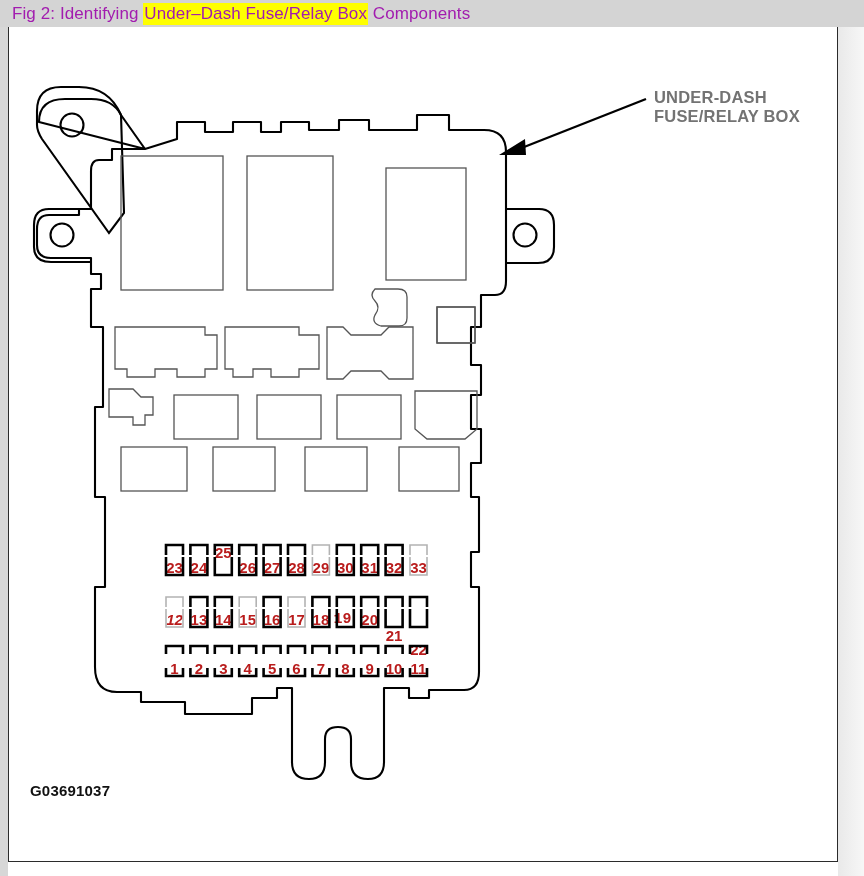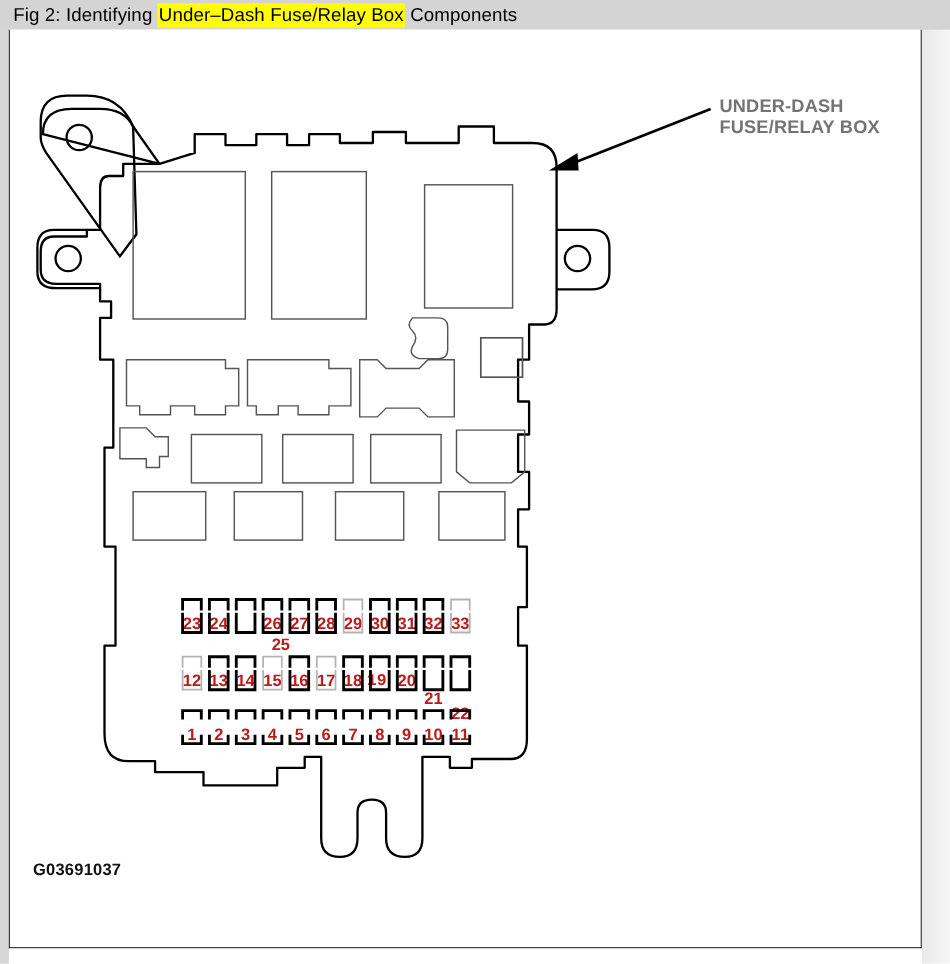--- a/index.html
+++ b/index.html
@@ -9,21 +9,21 @@
     background:#ffffff;
     font-family:"Liberation Sans",sans-serif;
     overflow:hidden;
   }
   
   #page{position:relative;width:864px;height:876px;
         background:linear-gradient(to right,#d7d7d7 0px,#d7d7d7 8px,#ffffff 8px,#ffffff 838px,#e9e9e9 838px,#f7f7f7 864px);}
   #titlebar{position:absolute;left:0;top:0;width:864px;height:27px;
             background:#d4d4d4;}
   #title-text{position:absolute;left:12px;top:4px;
-              font-size:17px;color:#000000;white-space:nowrap;
+              font-size:17px;color:#a21caf;white-space:nowrap;
               letter-spacing:.1px;}
   #title-text .hl{background:#ffff00;padding:1px 1px 2px 1px;}
   #content{position:absolute;left:8px;top:27px;width:830px;height:835px;
            background:#ffffff;border:1px solid #2b2b2b;border-top:none;
            box-sizing:border-box;}
   #art{position:absolute;left:0;top:0;width:830px;height:835px;}
   svg{display:block;}
   
   .callout{position:absolute;font-weight:bold;font-size:16.5px;
            color:#737373;line-height:19px;letter-spacing:.2px;
@@ -238,30 +238,30 @@
 
       <g>
         <line x1="637" y1="72" x2="510" y2="122" stroke="#000" stroke-width="2.4"></line>
         <polygon points="490,128 516,112 517,128" fill="#000"></polygon>
       </g>
     </svg>
 
     <div id="fuse-layer">
         <div class="fuse-num" style="left: 154px; top: 533px; width: 23px;">23</div>
         <div class="fuse-num" style="left: 178.4px; top: 533px; width: 23px;">24</div>
-        <div class="fuse-num" style="left: 202.8px; top: 552px; width: 23px; margin-left: 32px;">25</div>
+        <div class="fuse-num" style="left: 202.8px; top: 518px; width: 23px;">25</div>
         <div class="fuse-num" style="left: 227.2px; top: 533px; width: 23px;">26</div>
         <div class="fuse-num" style="left: 251.6px; top: 533px; width: 23px;">27</div>
         <div class="fuse-num" style="left: 276px; top: 533px; width: 23px;">28</div>
         <div class="fuse-num" style="left: 300.4px; top: 533px; width: 23px;">29</div>
         <div class="fuse-num" style="left: 324.8px; top: 533px; width: 23px;">30</div>
         <div class="fuse-num" style="left: 349.2px; top: 533px; width: 23px;">31</div>
         <div class="fuse-num" style="left: 373.6px; top: 533px; width: 23px;">32</div>
         <div class="fuse-num" style="left: 398px; top: 533px; width: 23px;">33</div>
-        <div class="fuse-num" style="left: 154px; top: 585px; width: 23px;">12</div>
+        <div class="fuse-num" style="left: 154px; top: 585px; width: 23px; font-style: italic;">12</div>
         <div class="fuse-num" style="left: 178.4px; top: 585px; width: 23px;">13</div>
         <div class="fuse-num" style="left: 202.8px; top: 585px; width: 23px;">14</div>
         <div class="fuse-num" style="left: 227.2px; top: 585px; width: 23px;">15</div>
         <div class="fuse-num" style="left: 251.6px; top: 585px; width: 23px;">16</div>
         <div class="fuse-num" style="left: 276px; top: 585px; width: 23px;">17</div>
         <div class="fuse-num" style="left: 300.4px; top: 585px; width: 23px;">18</div>
         <div class="fuse-num" style="left: 322px; top: 585px; width: 23px; font-family: Liberation Mono, monospace;">19</div>
         <div class="fuse-num" style="left: 349.2px; top: 585px; width: 23px;">20</div>
         <div class="fuse-num" style="left: 373.6px; top: 585px; width: 23px; margin-top: 16px;">21</div>
         <div class="fuse-num" style="left: 398px; top: 615px; width: 23px;">22</div>

